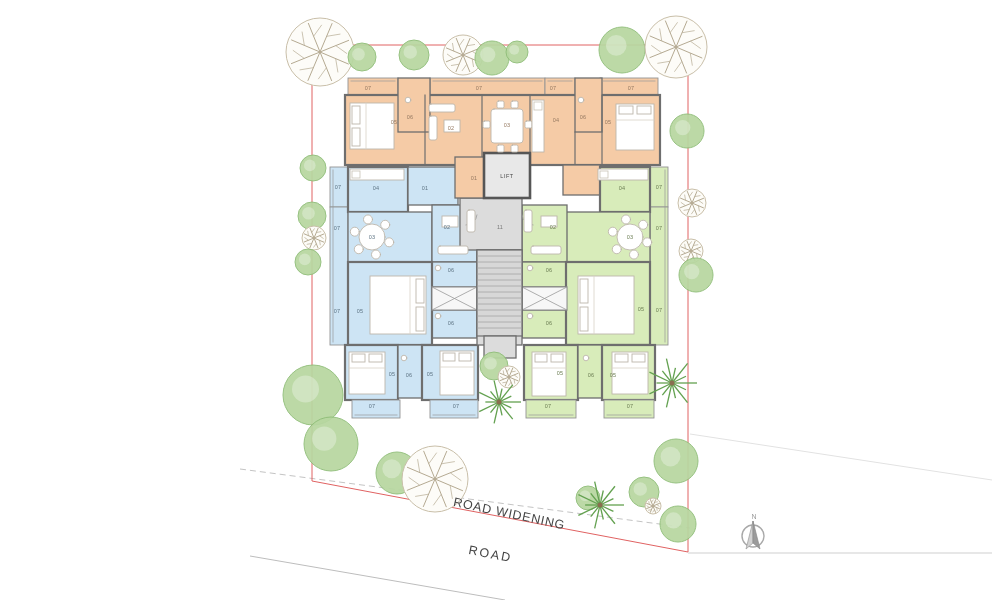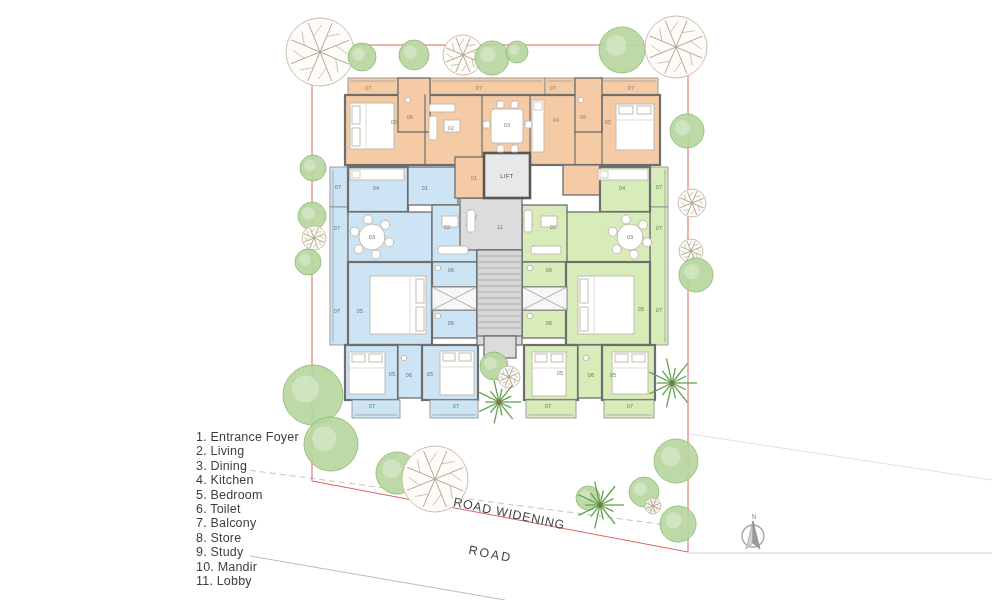--- a/index.html
+++ b/index.html
@@ -600,31 +600,18 @@
       <span class="room-label" style="left: 630px; top: 237px; color: rgb(109, 127, 85);">03</span>
       <span class="room-label" style="left: 549px; top: 270px; color: rgb(109, 127, 85);">06</span>
       <span class="room-label" style="left: 549px; top: 323px; color: rgb(109, 127, 85);">06</span>
       <span class="room-label" style="left: 591px; top: 375px; color: rgb(109, 127, 85);">06</span>
       <span class="room-label" style="left: 641px; top: 309px; color: rgb(109, 127, 85);">05</span>
       <span class="room-label" style="left: 560px; top: 373px; color: rgb(109, 127, 85);">05</span>
       <span class="room-label" style="left: 613px; top: 375px; color: rgb(109, 127, 85);">05</span>
       <span class="room-label" style="left: 500px; top: 227px; color: rgb(122, 122, 122);">11</span>
     </div>
 
-  <div id="legend">
-      <div>1. Entrance Foyer</div>
-      <div>2. Living</div>
-      <div>3. Dining</div>
-      <div>4. Kitchen</div>
-      <div>5. Bedroom</div>
-      <div>6. Toilet</div>
-      <div>7. Balcony</div>
-      <div>8. Store</div>
-      <div>9. Study</div>
-      <div>10. Mandir</div>
-      <div>11. Lobby</div>
-    </div>
 
   <div class="annot" id="road-widening-label">ROAD WIDENING</div>
   <div class="annot" id="road-label">ROAD</div>
   <div class="annot" id="lift-label">LIFT</div>
   <div class="annot" id="north-label">N</div>
 </div>
 
 </body></html>

